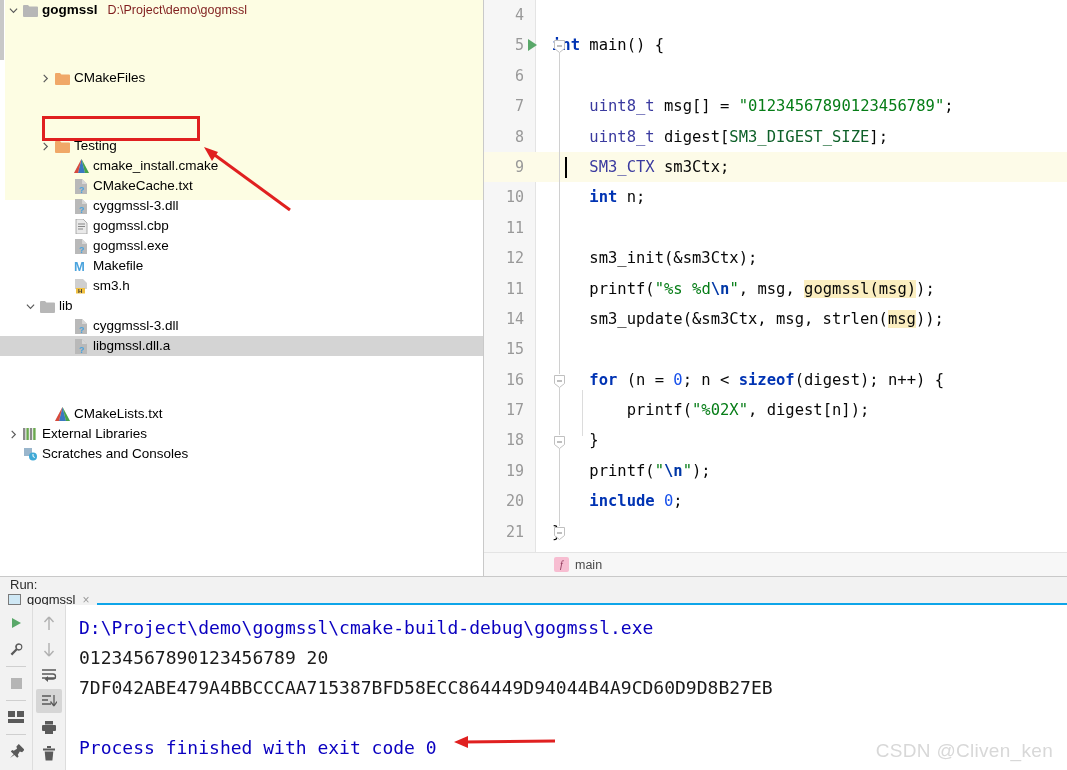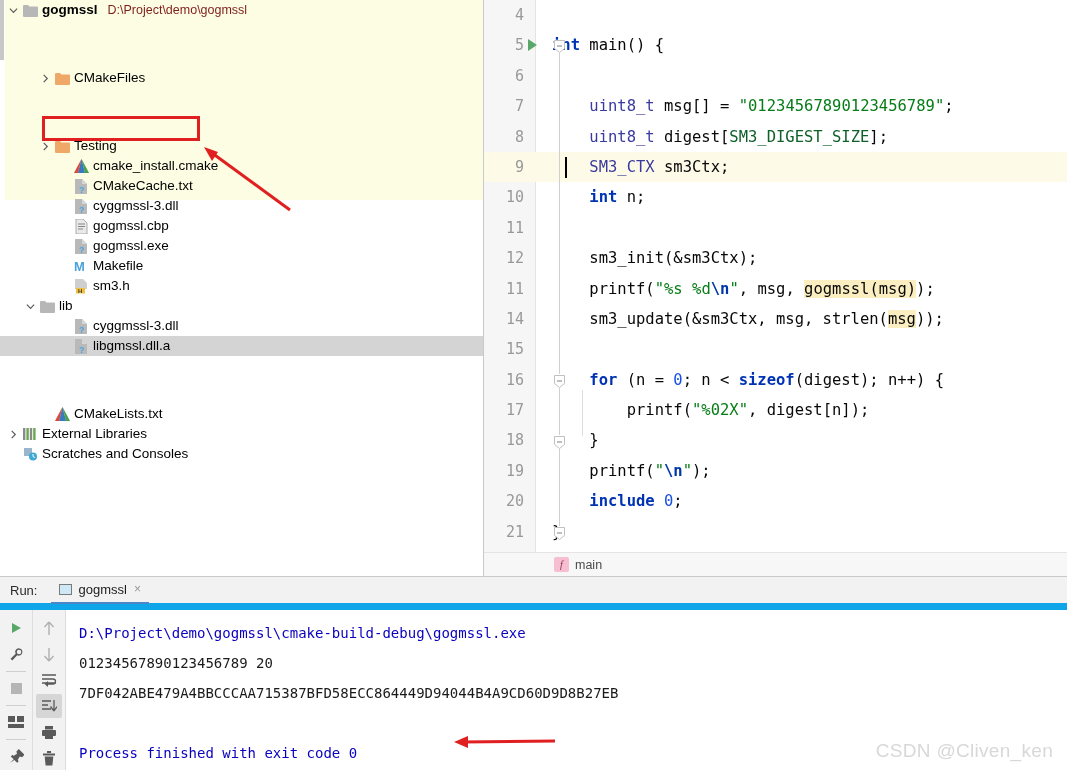--- a/index.html
+++ b/index.html
@@ -235,23 +235,24 @@
     width: 1067px;
     height: 194px;
     background: #ffffff;
     border-top: 1px solid #c9c9c9;
     box-sizing: border-box;
   }
   .run-tabbar {
     position: relative;
     height: 26px;
     background: #f2f2f2;
-    border-bottom: 7px solid #0ea5e9;
-    display: flex;
-    align-items: center;
+    border-bottom: 2px solid #0ea5e9;
+    display: flex;
+    align-items: flex-start;
+    flex-direction: column;
   }
   .run-label {
     font-size: 13px;
     color: #2b2b2b;
     padding: 0 14px 0 10px;
   }
   .run-tab {
     height: 25px;
     display: flex;
     align-items: center;
@@ -316,21 +317,21 @@
 
   .console {
     flex: 1;
     position: relative;
     background: #ffffff;
     padding: 8px 0 0 13px;
     overflow: hidden;
   }
   .cline {
     font-family: "DejaVu Sans Mono", monospace;
-    font-size: 14px;
+    font-size: 18px;
     color: #0a00c0;
     height: 30px;
     line-height: 30px;
     white-space: pre;
   }
   .cline.plain { color: #1a1a1a; }
   .console-arrow {
     position: absolute;
     left: 443px; top: 728px;
     width: 120px; height: 28px;

